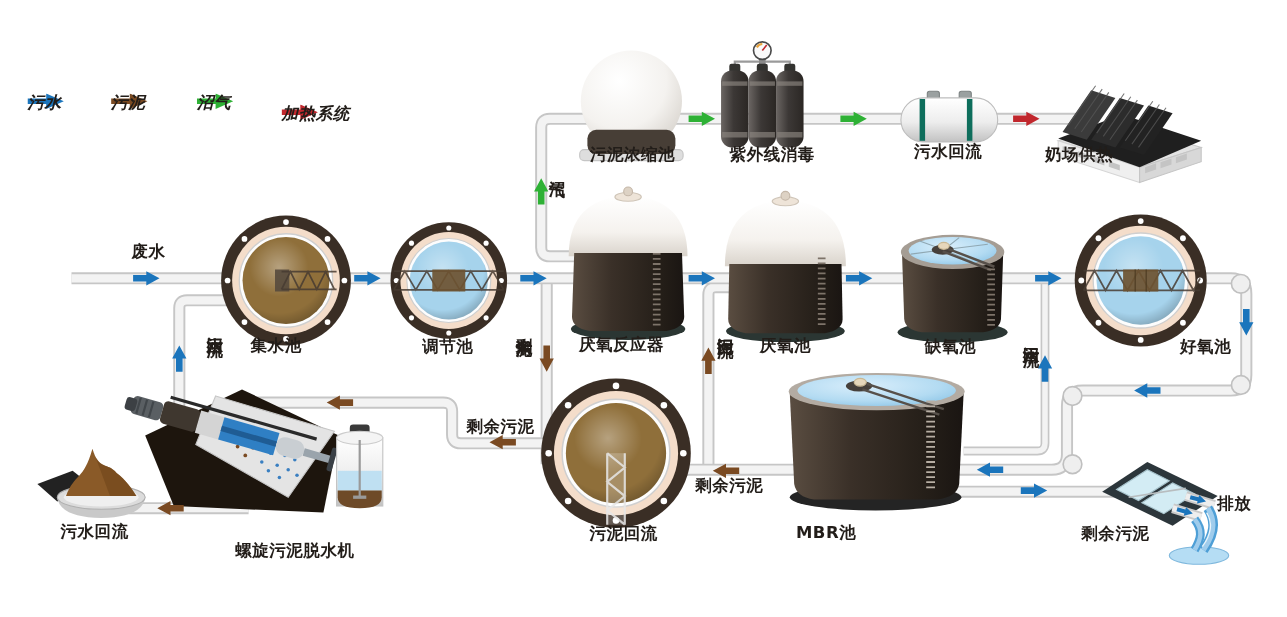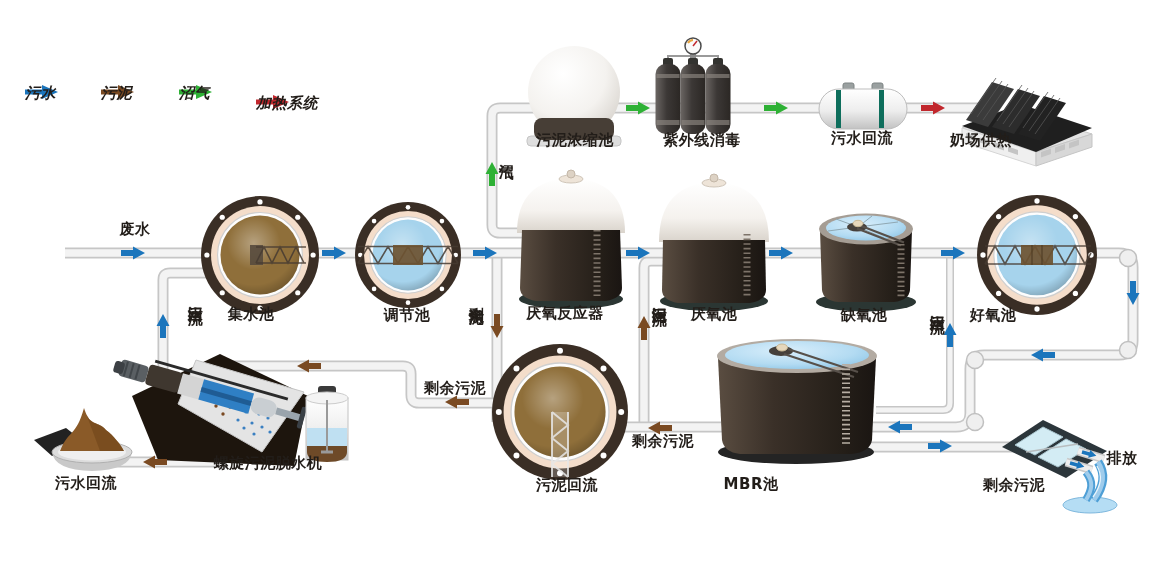--- a/index.html
+++ b/index.html
@@ -394,27 +394,27 @@
 <div class="label v-label" style="left:497px;top:152px">沼气</div>
 <div class="label h-label" style="left:575px;top:132px">污泥浓缩池</div>
 <div class="label h-label" style="left:702px;top:132px">紫外线消毒</div>
 <div class="label h-label" style="left:862px;top:130px">污水回流</div>
 <div class="label h-label" style="left:981px;top:132px">奶场供热</div>
 <div class="label h-label" style="left:251px;top:306px">集水池</div>
 <div class="label h-label" style="left:407px;top:307px">调节池</div>
 <div class="label h-label" style="left:565px;top:305px">厌氧反应器</div>
 <div class="label h-label" style="left:714px;top:306px">厌氧池</div>
 <div class="label h-label" style="left:864px;top:307px">缺氧池</div>
-<div class="label h-label" style="left:993px;top:307px">好氧池</div>
+<div class="label h-label" style="left:1096px;top:307px">好氧池</div>
 <div class="label v-label" style="left:186px;top:294px">污水回流</div>
 <div class="label v-label" style="left:467px;top:295px">剩余污泥</div>
 <div class="label v-label" style="left:650px;top:295px">污泥回流</div>
 <div class="label v-label" style="left:928px;top:303px">污水回流</div>
 <div class="label h-label" style="left:455px;top:380px">剩余污泥</div>
 <div class="label h-label" style="left:663px;top:433px">剩余污泥</div>
 <div class="label h-label" style="left:86px;top:475px">污水回流</div>
-<div class="label h-label" style="left:268px;top:455px">螺旋污泥脱水机</div>
+<div class="label h-label" style="left:268px;top:492px">螺旋污泥脱水机</div>
 <div class="label h-label" style="left:567px;top:477px">污泥回流</div>
 <div class="label h-label" style="left:751px;top:476px">MBR池</div>
 <div class="label h-label" style="left:1014px;top:477px">剩余污泥</div>
 <div class="label h-label" style="left:1122px;top:450px">排放</div>
 
 </div>
 
 </body></html>

